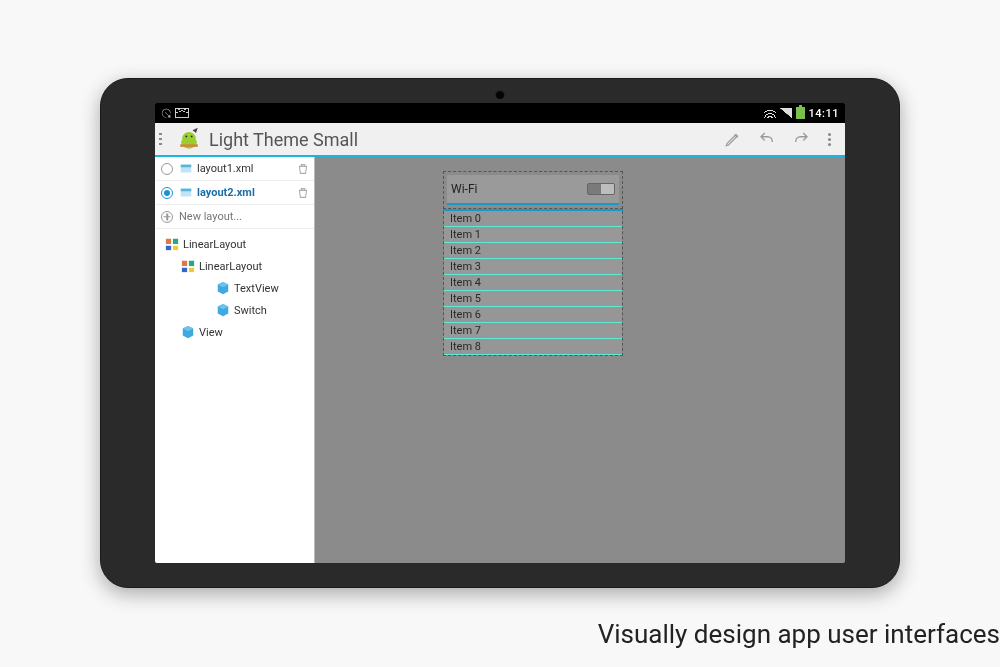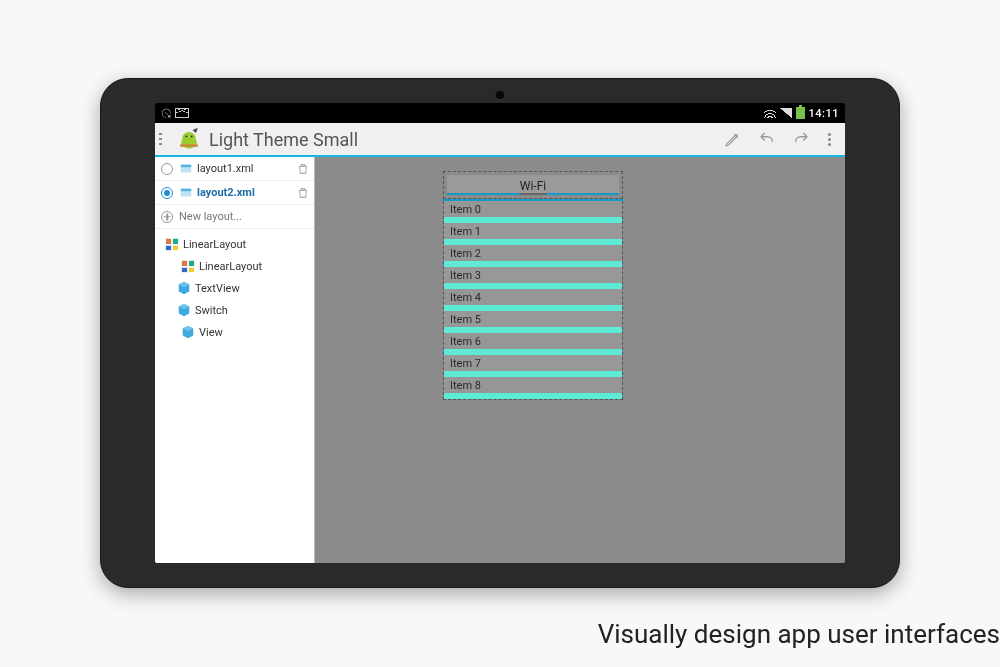--- a/index.html
+++ b/index.html
@@ -131,47 +131,47 @@
   .file-row.sel .name{ font-weight:700; color:#1b6fa8;}
   .trash-ic{ width:14px;height:14px; opacity:.6;}
   .plus-circ{width:12px;height:12px;border:1.5px solid #999;border-radius:50%;position:relative;margin-right:6px;}
   .plus-circ::before,.plus-circ::after{content:'';position:absolute;background:#999;left:50%;top:50%;transform:translate(-50%,-50%);}
   .plus-circ::before{width:7px;height:1.5px;} .plus-circ::after{width:1.5px;height:7px;}
 
   
   .tree{ padding:4px 0;}
   .tree-row{display:flex;align-items:center;height:22px; padding:2px 4px 2px 10px;}
   .tree-row .lbl{ margin-left:4px;}
-  .indent1{padding-left:26px;} .indent2{padding-left:22px;}
+  .indent1{padding-left:26px;} .indent2{padding-left:61px;}
   .layout-ic{width:14px;height:14px;}
   .cube-ic{width:14px;height:14px;}
 
   
   .preview{
     position:absolute;
     left:128px; top:14px;
     width:180px;
     background:rgba(0,0,0,0);
   }
   .pv-outer{border:1px dashed #555; padding:3px;}
   .pv-header{
     display:flex; align-items:center; height:20px;
     background:#9a9a9a; border-bottom:2px solid #159bc9;
-    padding:4px 4px;
-    font-size:12px; color:#222;flex-direction:column;
+    padding:14px 4px;
+    font-size:12px; color:#222;
   }
   .pv-header .ttl{flex:1;}
   .sw-ic{width:28px;height:12px; border:1px solid #666; border-radius:2px;
     background:linear-gradient(90deg,#7a7a7a 0 50%,#bdbdbd 50% 100%); position:relative;}
   .pv-sep{height:2px;background:linear-gradient(#159bc9,#159bc9);}
   .pv-list{border:1px dashed #555; border-top:none; background:#8b8b8b;}
   .pv-item{
-    height:22px; display:flex; align-items:center;
+    height:16px; display:flex; align-items:center;
     padding:0 6px; font-size:11px; color:#2a2a2a;
-    border-bottom:6px solid #5eead4;
+    border-bottom:1px solid #5eead4;
     background:#989898;
   }
   .pv-item:nth-child(odd){background:#969696;}
 
   
   .caption{
     position:absolute;
     left:0; right:0; bottom:18px;
     text-align:right;
     font-size:26px;

